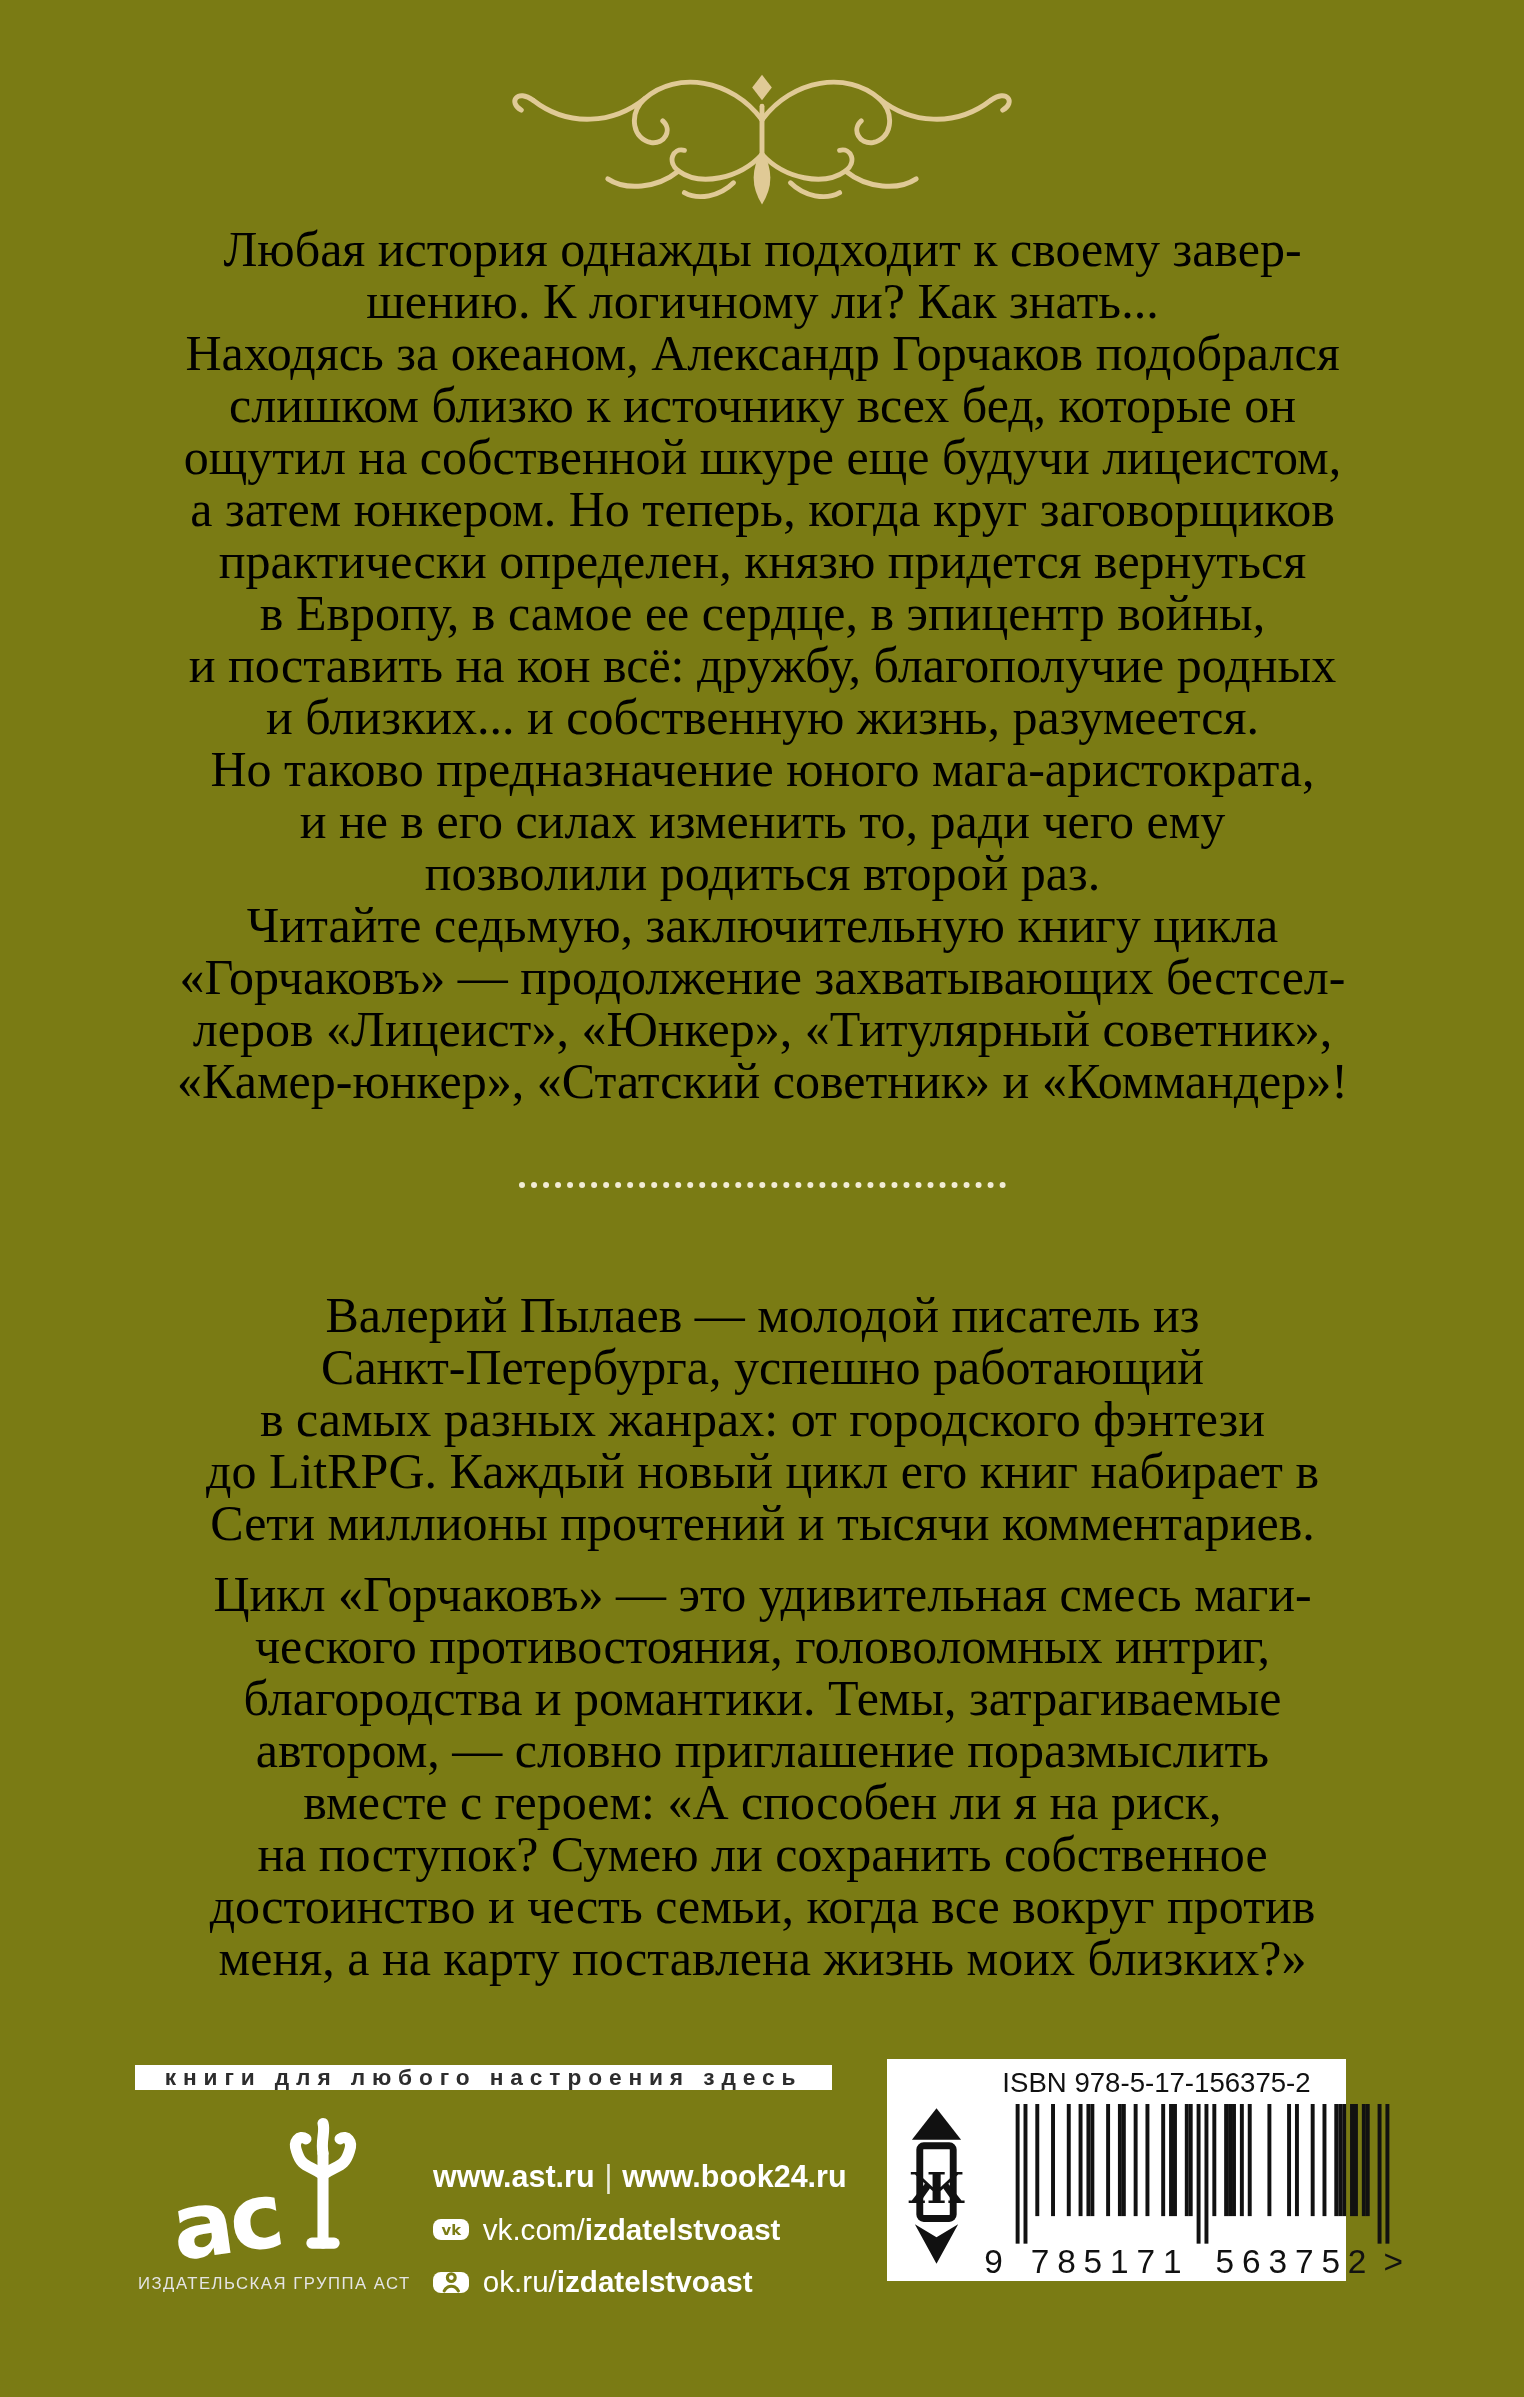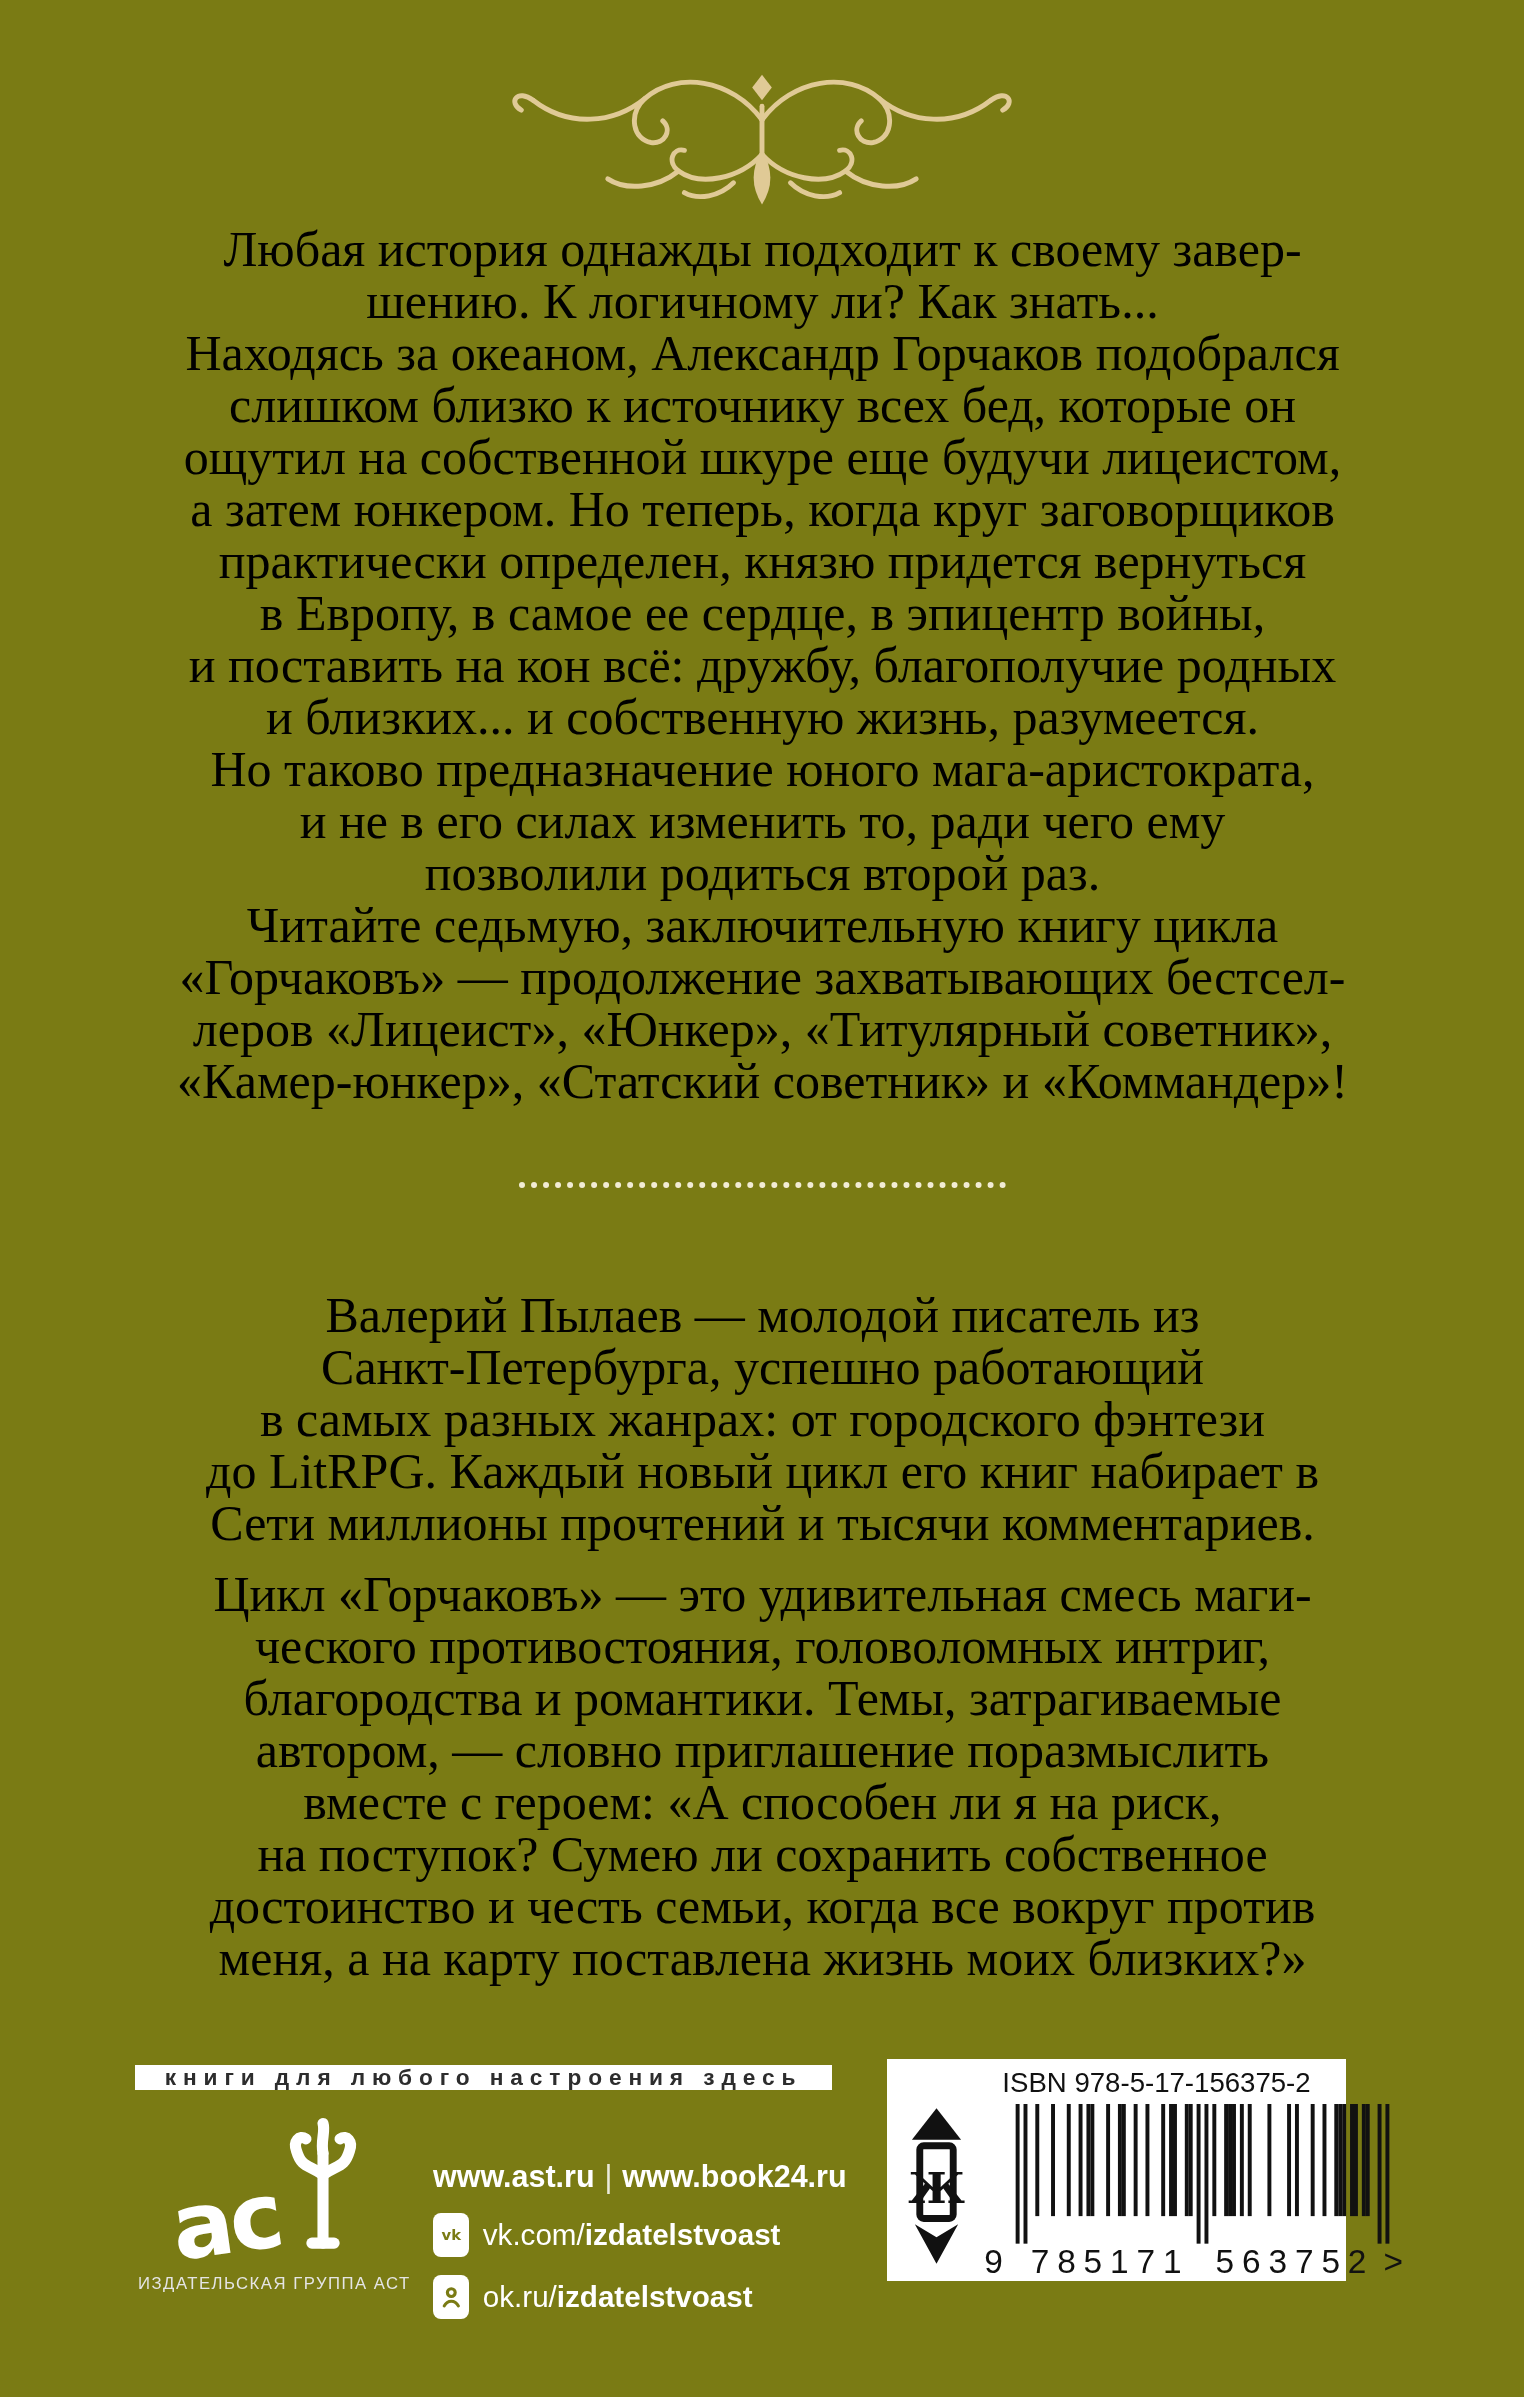--- a/index.html
+++ b/index.html
@@ -40,21 +40,21 @@
   .publisher-line{
     margin-top:15.8px;font-family:"Liberation Sans",sans-serif;font-size:16.7px;
     letter-spacing:1.5px;color:#e5e5e5;white-space:nowrap;
   }
   .links-block{position:absolute;left:433px;top:2159px;color:#fff;
     font-family:"Liberation Sans",sans-serif;}
   .site-line{font-size:30.5px;font-weight:bold;white-space:nowrap;}
   .site-line .sep{font-weight:normal;opacity:.85;padding:0 9.9px;}
   .social-line{display:flex;align-items:center;margin-top:18.7px;font-size:29.6px;white-space:nowrap;}
   .icon-sq{
-    width:36px;height:44px;background:#fff;border-radius:7.9px;flex:0 0 auto;
+    width:36px;height:21px;background:#fff;border-radius:7.9px;flex:0 0 auto;
     display:flex;align-items:center;justify-content:center;margin-right:13.8px;
   }
   .social-line .prefix{font-weight:normal;}
   .social-line .account{font-weight:bold;}
   
   .barcode-box{
     position:absolute;left:878px;top:2059px;width:459px;height:222px;
     background:#ffffff;
     margin-left:9px;
   }

